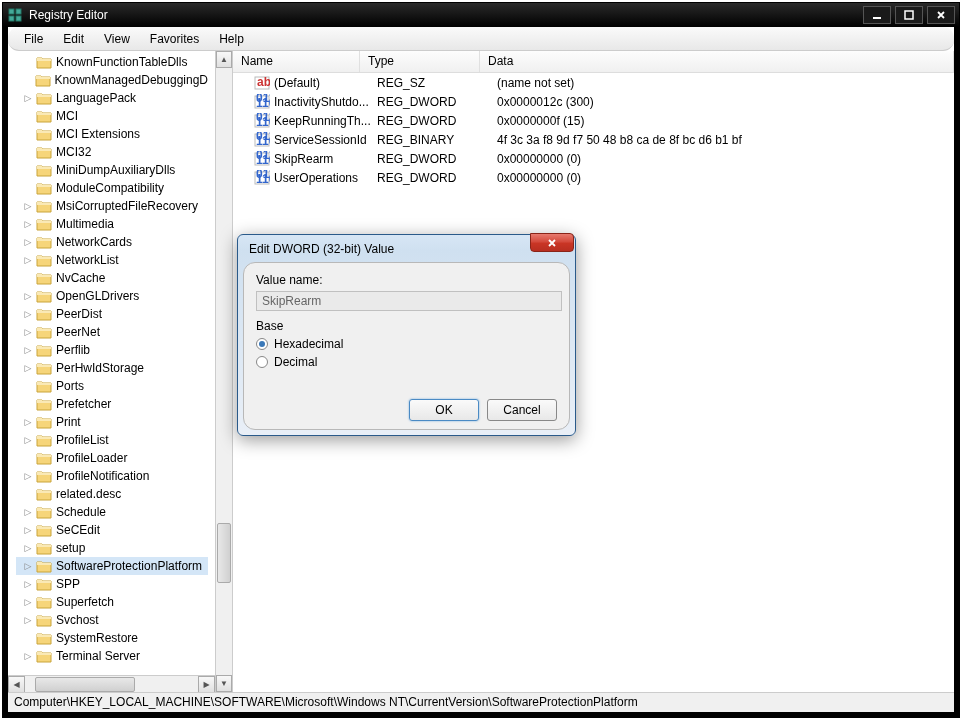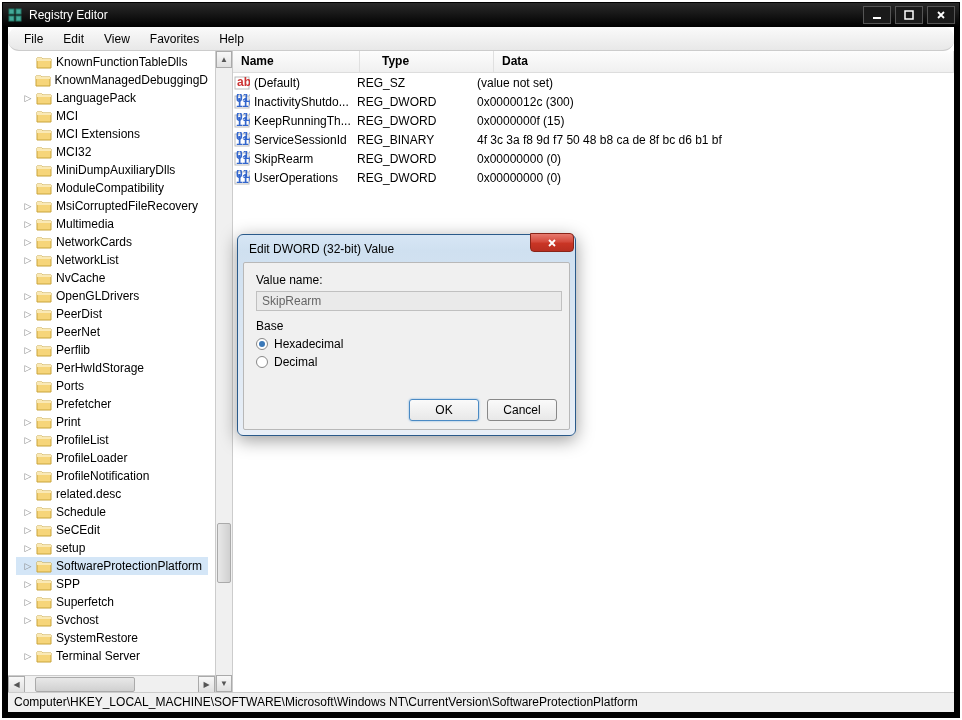--- a/index.html
+++ b/index.html
@@ -201,38 +201,37 @@
       flex: 1;
       overflow: hidden;
       display: flex;
       flex-direction: column;
     }
     .list-header {
       height: 22px;
       background: linear-gradient(to bottom, #fdfdfd, #f0f0f0);
       border-bottom: 1px solid #ddd;
       display: flex;
-      font-weight: bold;
     }
     .list-col {
       padding: 3px 8px;
       border-right: 1px solid #e0e0e0;
       font-size: 12px;
     }
     .col-name { width: 127px; }
-    .col-type { width: 120px; margin-left: 14px; }
+    .col-type { width: 120px; }
     .col-data { flex: 1; }
     .list-rows {
       flex: 1;
     }
     .list-row {
       display: flex;
       align-items: center;
       height: 19px;
-      padding-left: 1px;
+      padding-left: 21px;
     }
     .row-icon {
       width: 16px;
       height: 16px;
       margin-right: 4px;
       display: inline-flex;
       align-items: center;
       justify-content: center;
     }
     .row-name { width: 103px; }
@@ -283,21 +282,21 @@
       align-items: center;
       justify-content: center;
       font-weight: bold;
       font-size: 12px;
       cursor: pointer;
     }
     .dialog-body {
       flex: 1;
       background: #f0f0f0;
       border: 1px solid #b8b8b8;
-      border-radius: 2px;
+      border-radius: 12px;
       padding: 10px 12px;
       position: relative;
     }
     .dlg-label {
       font-size: 12px;
       margin-bottom: 4px;
     }
     .dlg-value-name {
       width: 306px;
       height: 20px;
@@ -785,21 +784,21 @@
         <div class="list-rows" id="list-rows">
             <div class="list-row">
               <span class="row-icon">
                 <svg width="16" height="16" viewBox="0 0 16 16">
                   <rect x="1" y="2" width="14" height="12" fill="#fff" stroke="#bbb"></rect>
                   <text x="3" y="11" font-size="8" fill="#c33" font-weight="bold">ab</text>
                 </svg>
               </span>
               <span class="row-name">(Default)</span>
               <span class="row-type">REG_SZ</span>
-              <span class="row-data">(value not set)</span>
+              <span class="row-data">(name not set)</span>
             </div>
             <div class="list-row">
               <span class="row-icon">
                 <svg width="16" height="16" viewBox="0 0 16 16">
                   <rect x="1" y="2" width="14" height="12" fill="#fff" stroke="#bbb"></rect>
                   <text x="2" y="8" font-size="5" fill="#36c" font-weight="bold">011</text>
                   <text x="2" y="13" font-size="5" fill="#36c" font-weight="bold">110</text>
                 </svg>
               </span>
               <span class="row-name">InactivityShutdo...</span>

